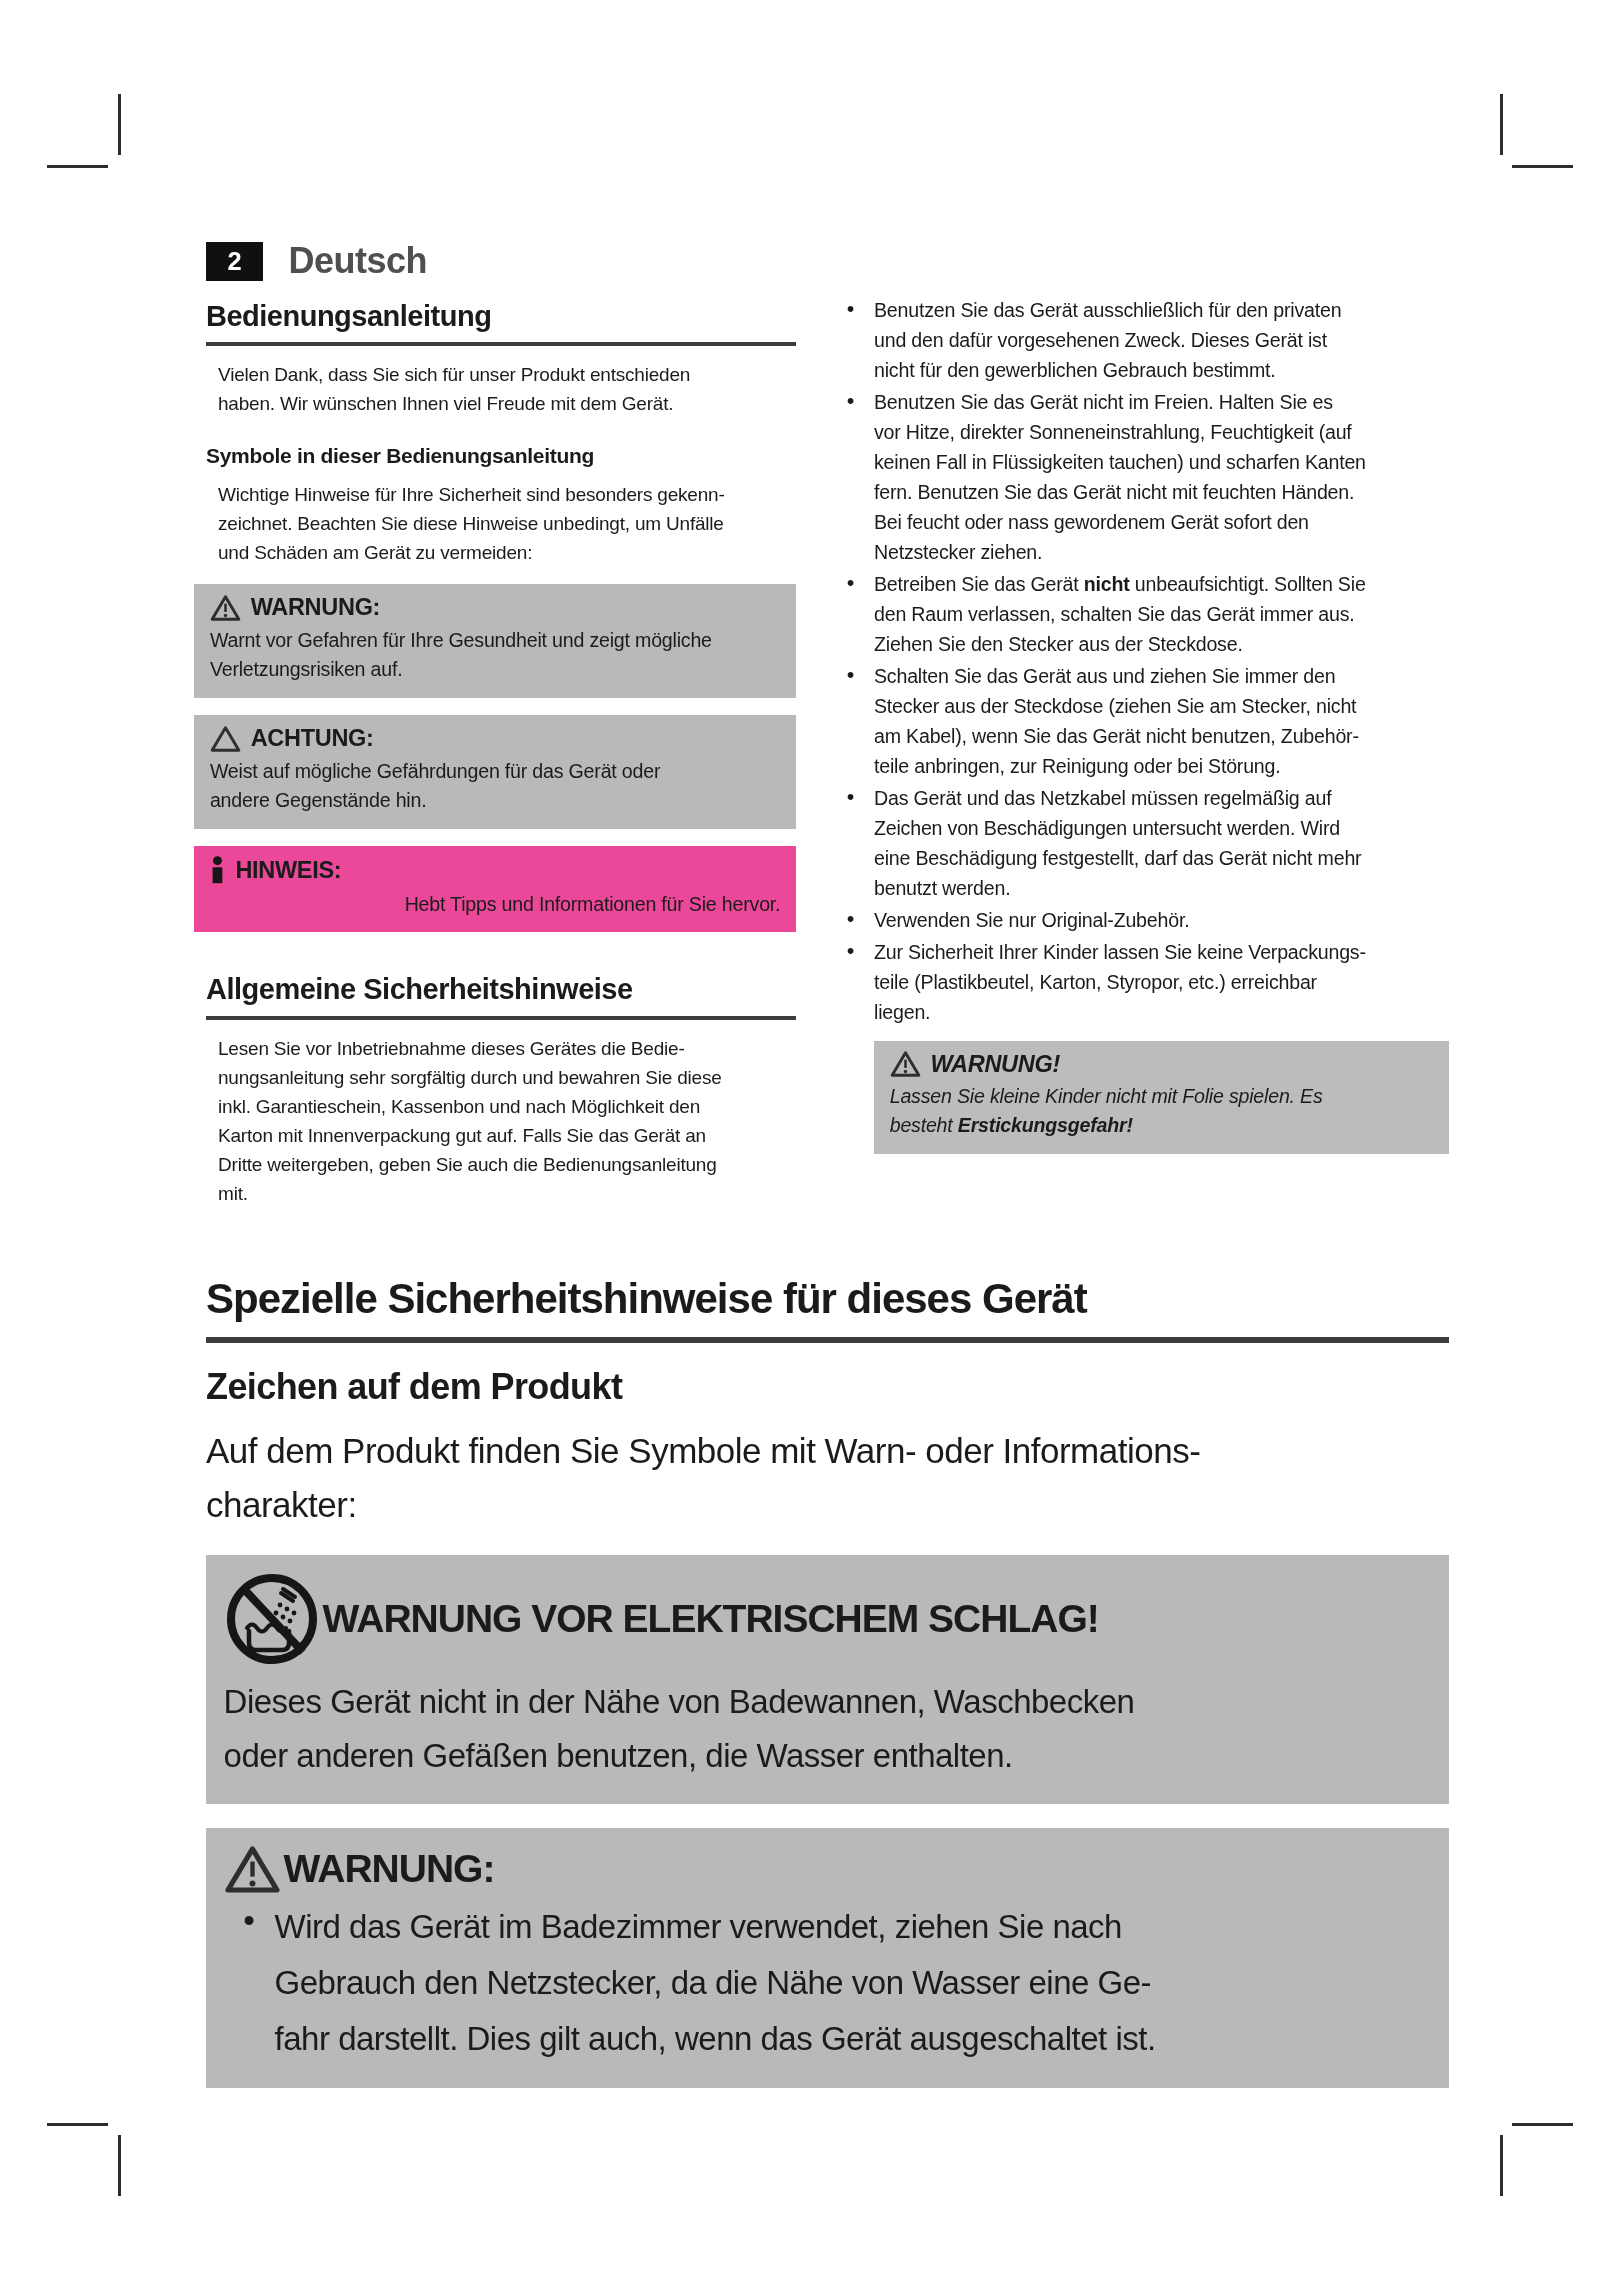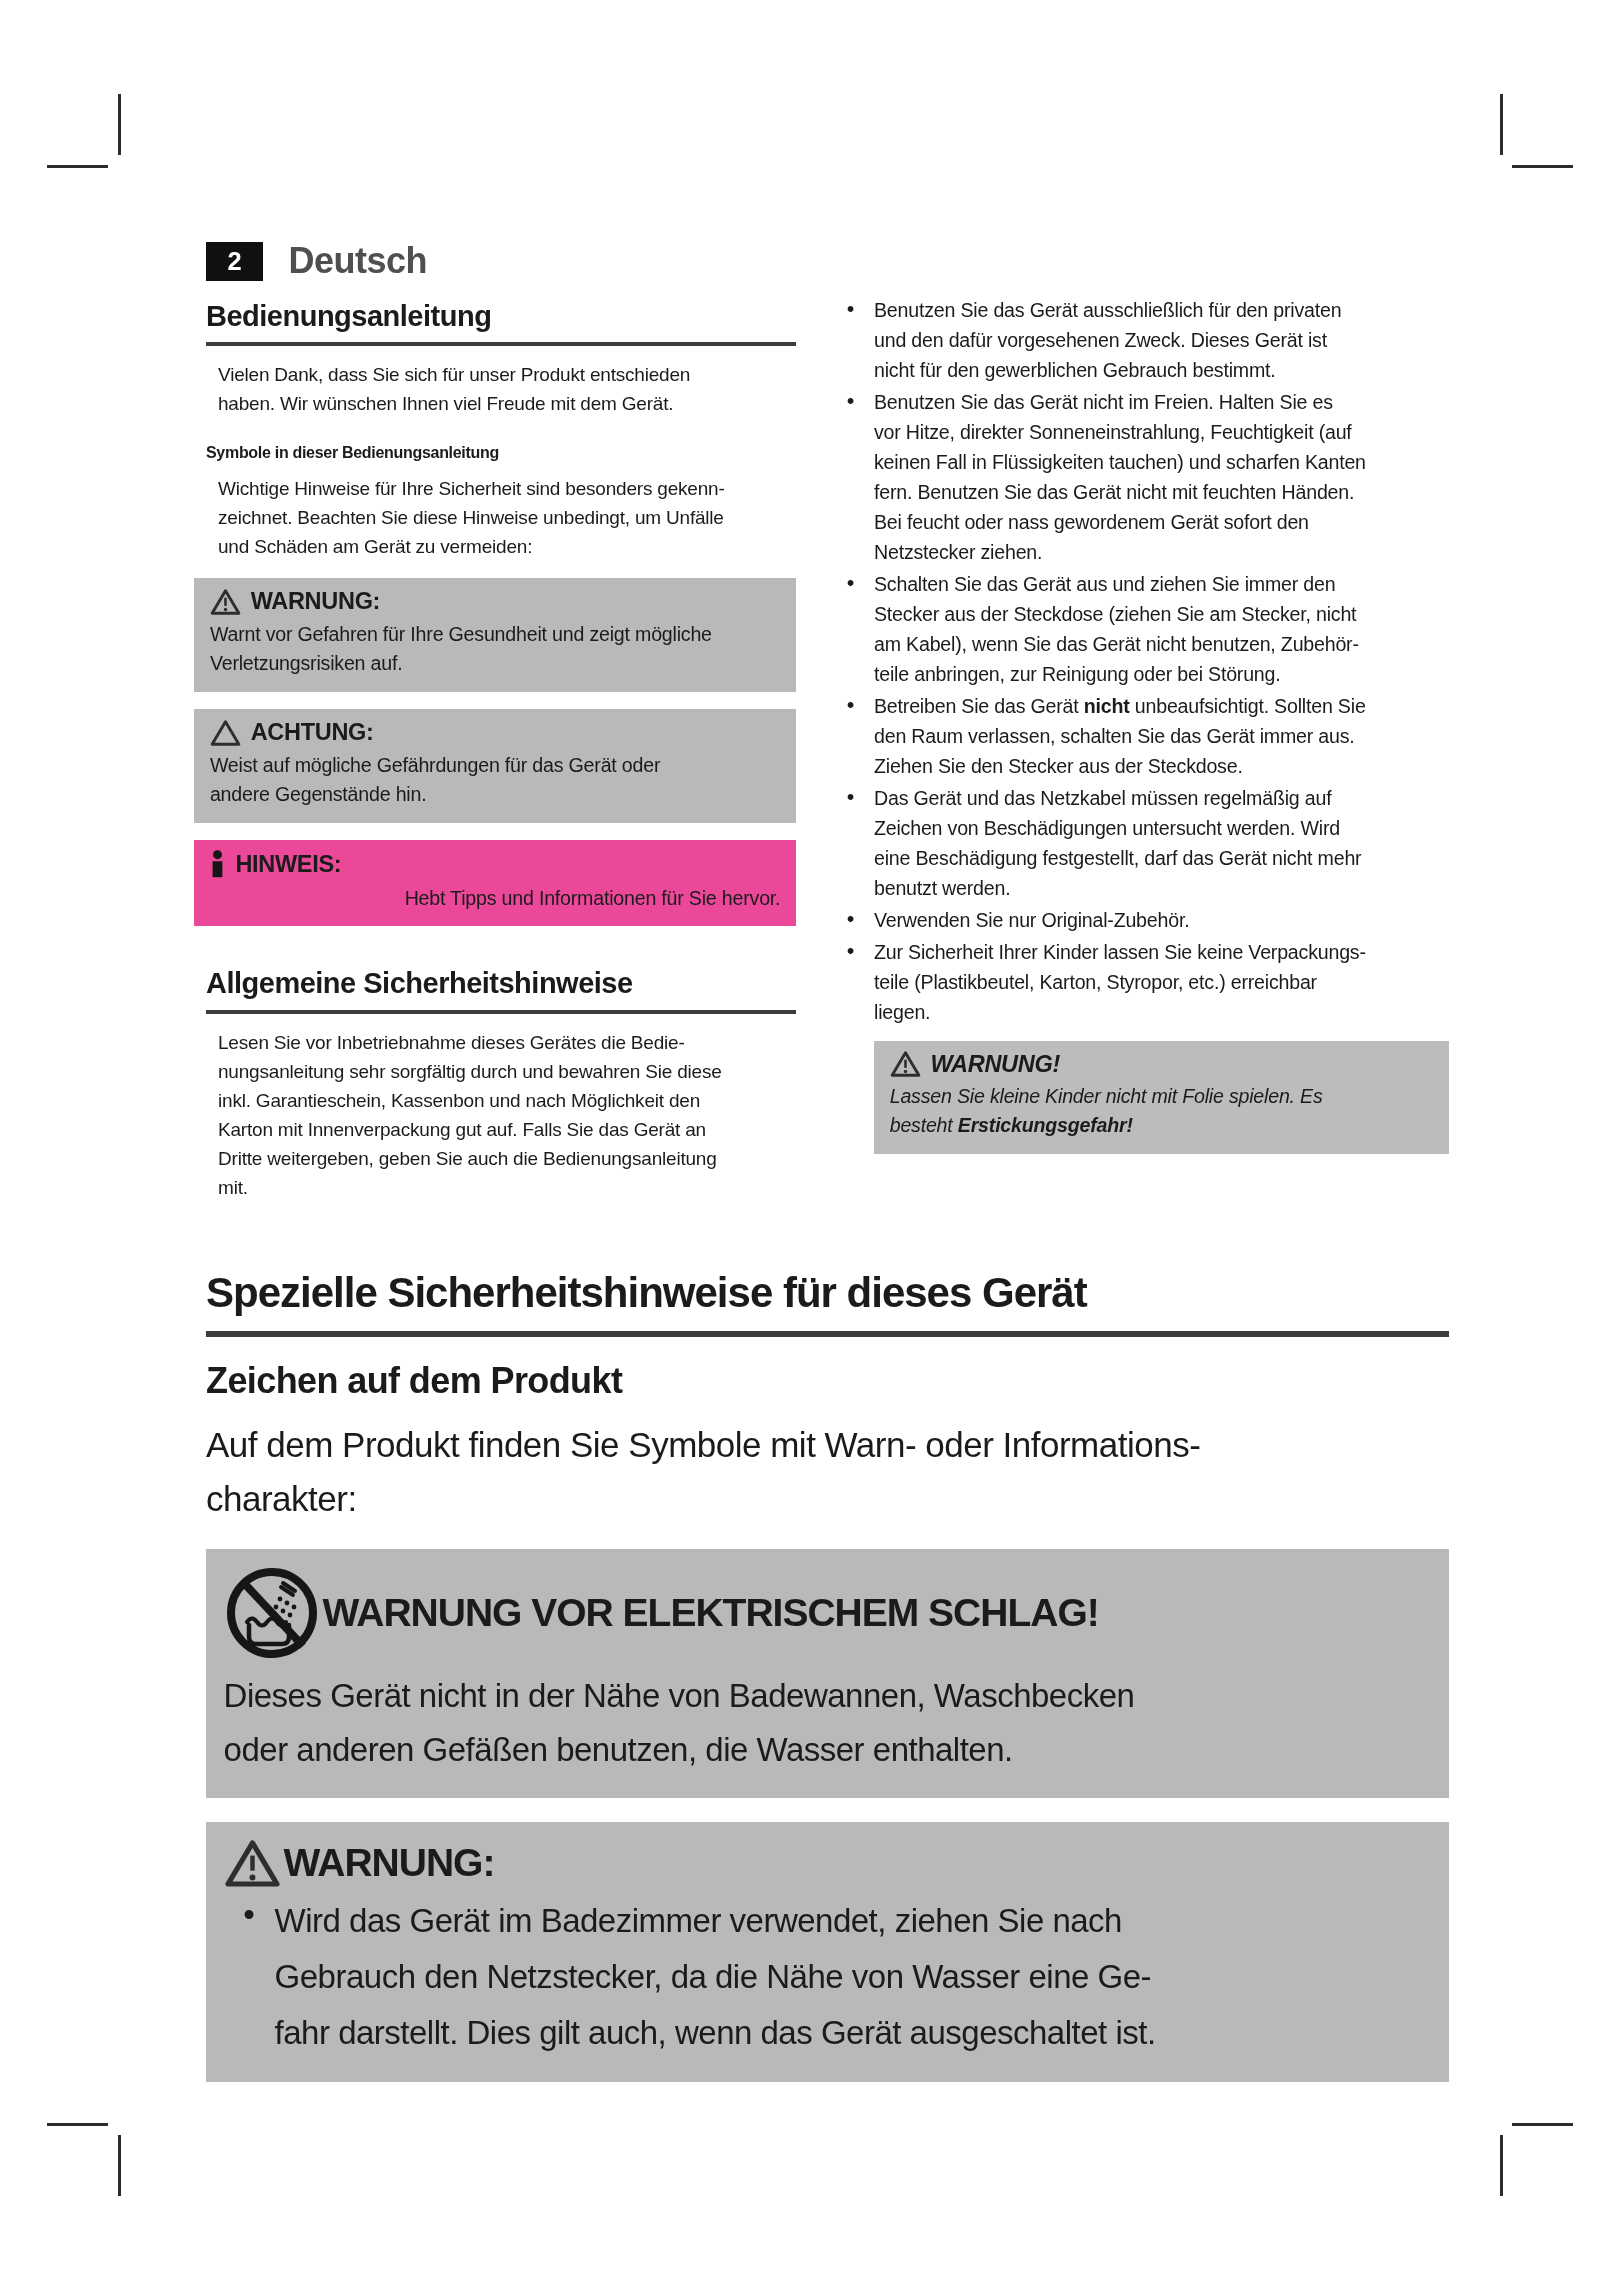--- a/index.html
+++ b/index.html
@@ -18,21 +18,21 @@
   .lang-header { display:flex; align-items:center; gap:25.5px; margin-bottom:17.6px; }
   .page-badge { background:#101010; color:#ffffff; width:57px; height:39px;
     display:flex; align-items:center; justify-content:center;
     font-size:25.5px; font-weight:bold; }
   .lang-title { font-size:36px; font-weight:bold; color:#4f4f4f; letter-spacing:-0.5px; }
 
   .section-title { font-size:29px; font-weight:bold; letter-spacing:-0.5px;
     padding-bottom:9.8px; border-bottom:4.9px solid #3d3d3d; margin:0 0 13.7px 0; }
   .body-text { font-size:19px; line-height:29px; letter-spacing:-0.2px;
     white-space:pre-line; margin:12px; }
-  .subheading { font-size:16px; font-weight:bold; letter-spacing:-0.3px; margin:25.5px 0 7.8px 0; }
+  .subheading { font-size:21px; font-weight:bold; letter-spacing:-0.3px; margin:25.5px 0 7.8px 0; }
 
   .notice { margin:17.6px 0 0 -11.8px; padding:9.8px 15.7px 13.7px 15.7px; }
   .notice.dark  { background:#b9b9b9; }
   .notice.light { background:#ec4899;text-align:right; }
   .notice-head { display:flex; align-items:center; gap:9.8px; font-weight:bold;
     font-size:23.5px; letter-spacing:-0.3px; margin-bottom:3.9px; }
   .notice-text { font-size:19.6px; line-height:29px; letter-spacing:-0.2px; white-space:pre-line; }
 
   .general-title { margin-top:41px; }
 
@@ -150,27 +150,27 @@
         <ul class="bullets">
           <li>Benutzen Sie das Gerät ausschließlich für den privaten
 und den dafür vorgesehenen Zweck. Dieses Gerät ist
 nicht für den gewerblichen Gebrauch bestimmt.</li>
           <li>Benutzen Sie das Gerät nicht im Freien. Halten Sie es
 vor Hitze, direkter Sonneneinstrahlung, Feuchtigkeit (auf
 keinen Fall in Flüssigkeiten tauchen) und scharfen Kanten
 fern. Benutzen Sie das Gerät nicht mit feuchten Händen.
 Bei feucht oder nass gewordenem Gerät sofort den
 Netzstecker ziehen.</li>
+          <li><span>Betreiben Sie das Gerät </span><b>nicht</b><span> unbeaufsichtigt. Sollten Sie
+den Raum verlassen, schalten Sie das Gerät immer aus.
+Ziehen Sie den Stecker aus der Steckdose.</span></li>
           <li>Schalten Sie das Gerät aus und ziehen Sie immer den
 Stecker aus der Steckdose (ziehen Sie am Stecker, nicht
 am Kabel), wenn Sie das Gerät nicht benutzen, Zubehör-
 teile anbringen, zur Reinigung oder bei Störung.</li>
-          <li><span>Betreiben Sie das Gerät </span><b>nicht</b><span> unbeaufsichtigt. Sollten Sie
-den Raum verlassen, schalten Sie das Gerät immer aus.
-Ziehen Sie den Stecker aus der Steckdose.</span></li>
           <li>Das Gerät und das Netzkabel müssen regelmäßig auf
 Zeichen von Beschädigungen untersucht werden. Wird
 eine Beschädigung festgestellt, darf das Gerät nicht mehr
 benutzt werden.</li>
           <li>Verwenden Sie nur Original-Zubehör.</li>
           <li>Zur Sicherheit Ihrer Kinder lassen Sie keine Verpackungs-
 teile (Plastikbeutel, Karton, Styropor, etc.) erreichbar
 liegen.</li>
         </ul>
 

